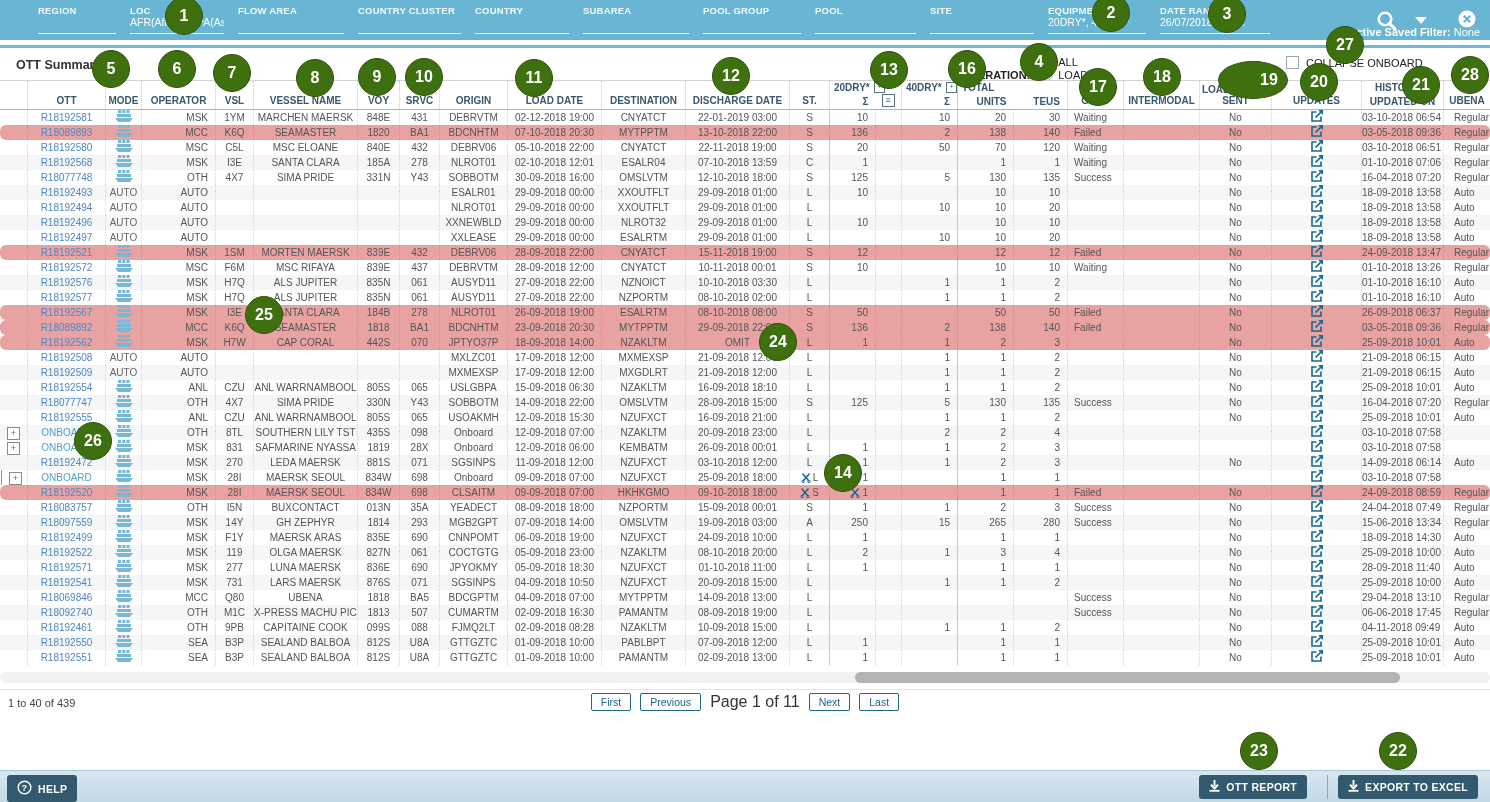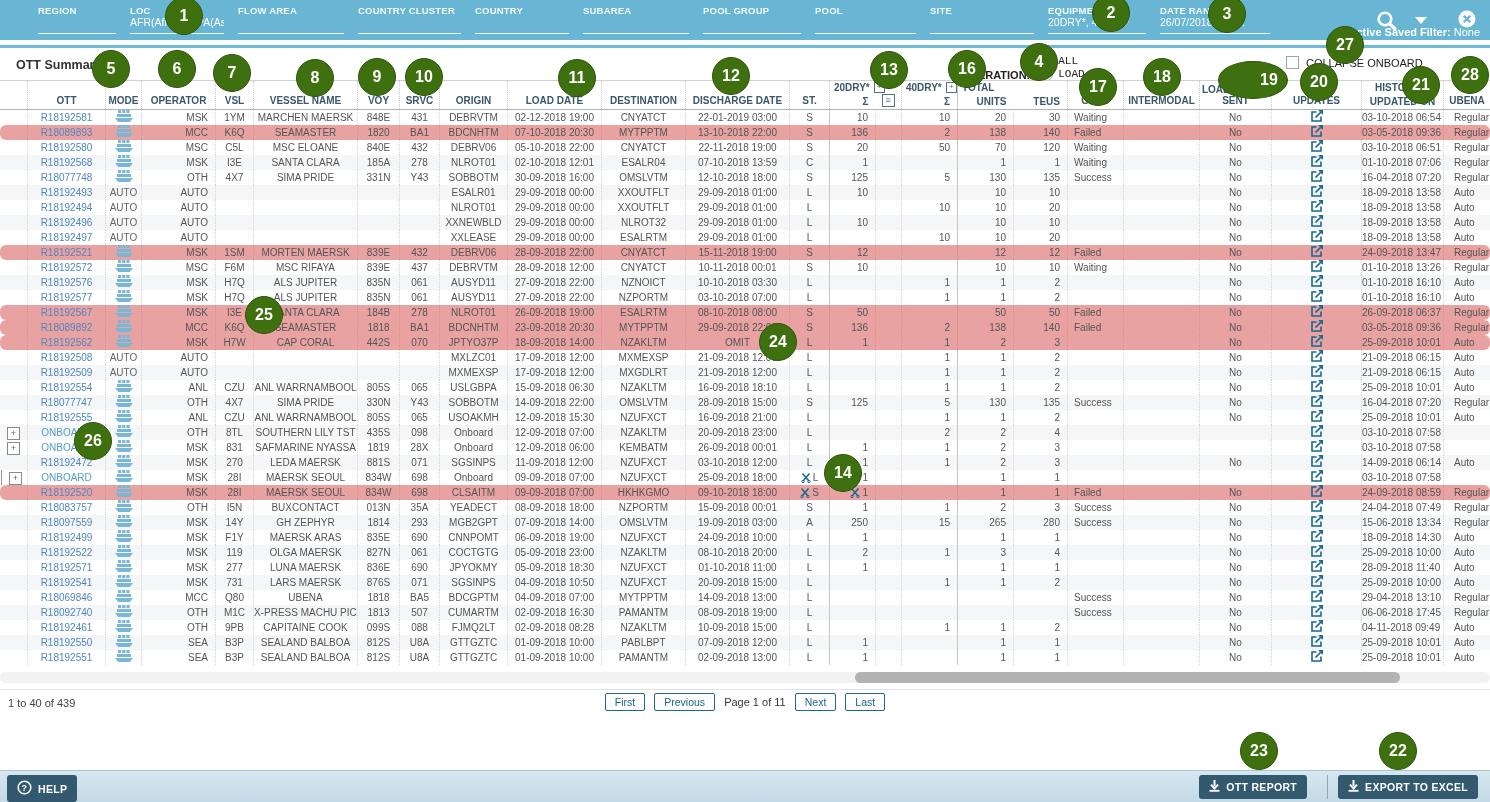--- a/index.html
+++ b/index.html
@@ -18,21 +18,21 @@
   .searchzone{position:absolute;right:0;top:0;height:40px;}
   .sicon{position:absolute;cursor:pointer;}
   .activefilter{position:absolute;right:10px;top:26px;font-size:11px;color:#fff;white-space:nowrap;}
   .activefilter b{font-weight:bold;}
   .accentline{position:absolute;left:0;top:45px;width:1490px;height:3px;background:#6fbad6;}
   .caret{width:0;height:0;border-left:6px solid transparent;border-right:6px solid transparent;border-top:7px solid #fff;}
   
   .pagetitle{position:absolute;left:16px;top:58px;font-size:12.5px;font-weight:bold;color:#333;}
   .opgroup{position:absolute;left:962px;top:55px;display:flex;align-items:center;font-size:11px;color:#222;}
   .opgroup .olabel{font-weight:bold;margin-right:10px;}
-  .radioitem{display:flex;align-items:flex-start;margin-right:16px;cursor:pointer;font-family:Liberation Mono, monospace;}
+  .radioitem{display:flex;align-items:center;margin-right:16px;cursor:pointer;}
   .radio{width:13px;height:13px;border:1px solid #9ab0ba;border-radius:50%;background:#fff;margin-right:5px;
          display:inline-flex;align-items:center;justify-content:center;box-sizing:border-box;}
   .radio.sel{border:2px solid #2a7ab5;}
   .radio.sel::after{content:"";width:5px;height:5px;border-radius:50%;background:#2a7ab5;}
   .collapsegroup{position:absolute;left:1286px;top:56px;display:flex;align-items:center;font-size:11px;color:#222;cursor:pointer;}
   .checkbox{width:13px;height:13px;border:1px solid #98a8b0;background:#fff;margin-right:7px;box-sizing:border-box;}
   
   .thead{position:absolute;left:0;top:80px;width:1490px;height:30px;display:flex;background:#fff;
          border-top:1px solid #d2d2d2;border-bottom:1px solid #b3b3b3;box-sizing:border-box;
          font-size:10px;font-weight:bold;color:#3a576b;}
@@ -81,21 +81,21 @@
   .updicon{display:inline-block;cursor:pointer;vertical-align:middle;}
   .shipicon{display:inline-block;vertical-align:middle;}
   
   .hscroll{position:absolute;left:0;top:672px;width:1490px;height:11px;background:#f2f2f2;border-radius:6px;}
   .hthumb{position:absolute;left:855px;top:0;width:545px;height:11px;background:#b3b3b3;border-radius:6px;cursor:pointer;}
   .pagrow{position:absolute;left:0;top:689px;width:1490px;height:26px;border-top:1px solid #e4e4e4;}
   .rangelabel{position:absolute;left:8px;top:7px;font-size:11px;color:#444;}
   .pagcenter{position:absolute;left:0;top:3px;width:1490px;display:flex;justify-content:center;align-items:center;gap:9px;}
   .pbtn{border:1px solid #1f6687;color:#1f6687;background:#fdfdfd;font-size:10.5px;padding:2px 9px;border-radius:2px;cursor:pointer;
         font-family:"Liberation Sans",sans-serif;}
-  .pagetext{font-size:11px;color:#333;}
+  .pagetext{font-size:16px;color:#333;}
   
   .footer{position:absolute;left:0;top:770px;width:1490px;height:32px;
           background:linear-gradient(#d7e7f0,#c2d9e6);border-top:1px solid #a8c8d8;}
   .fbtn{position:absolute;top:4px;background:#33596e;color:#fff;font-weight:bold;font-size:10.5px;letter-spacing:.3px;
         padding:5px 10px;border-radius:3px;display:flex;align-items:center;gap:6px;cursor:pointer;border:none;
         font-family:"Liberation Sans",sans-serif;}
   .fdivider{position:absolute;top:4px;right:162px;width:1px;height:24px;background:#8fa6b2;}
   
   .ann{position:absolute;width:36px;height:36px;border-radius:50%;background:#3f700f;border:1px solid #2e5409;
        color:#fff;font-weight:bold;font-size:16px;display:flex;align-items:center;justify-content:center;z-index:60;}
@@ -721,21 +721,21 @@
             <path d="M0,8 h18 l-3.2,4 h-11.6 z"></path>
           </svg></span></div>
     <div class="cell w-op r">MSK</div>
     <div class="cell w-vsl c">H7Q</div>
     <div class="cell w-ves c">ALS JUPITER</div>
     <div class="cell w-voy c">835N</div>
     <div class="cell w-srvc c">061</div>
     <div class="cell w-orig c">AUSYD11</div>
     <div class="cell w-load c">27-09-2018 22:00</div>
     <div class="cell w-dest c">NZPORTM</div>
-    <div class="cell w-disch c">03-10-2018 07:00</div>
+    <div class="cell w-disch c">08-10-2018 02:00</div>
     <div class="cell w-st">
         <span>L</span>
       </div>
     <div class="cell w-d20 flexr">
         <span></span>
       </div>
     <div class="cell w-d20l"></div>
     <div class="cell w-d40 r">1</div>
     <div class="cell w-units r">1</div>
     <div class="cell w-teus r">2</div>
@@ -1777,21 +1777,21 @@
     <div class="ann" style="left:165px;top:-3px;">1</div>
     <div class="ann" style="left:1092px;top:-6px;">2</div>
     <div class="ann" style="left:1208px;top:-5px;">3</div>
     <div class="ann" style="left:1020px;top:43px;">4</div>
     <div class="ann" style="left:92px;top:50px;">5</div>
     <div class="ann" style="left:158px;top:50px;">6</div>
     <div class="ann" style="left:213px;top:54px;">7</div>
     <div class="ann" style="left:296px;top:59px;">8</div>
     <div class="ann" style="left:358px;top:58px;">9</div>
     <div class="ann" style="left:405px;top:58px;">10</div>
-    <div class="ann" style="left:558px;top:59px;">11</div>
+    <div class="ann" style="left:515px;top:59px;">11</div>
     <div class="ann" style="left:712px;top:57px;">12</div>
     <div class="ann" style="left:870px;top:51px;">13</div>
     <div class="ann" style="left:824px;top:454px;">14</div>
     <div class="ann" style="left:948px;top:50px;">16</div>
     <div class="ann" style="left:1079px;top:68px;">17</div>
     <div class="ann" style="left:1143px;top:58px;">18</div>
     <div class="ann" style="left:1218px;top:61px;padding-left:32px;">19</div>
     <div class="ann" style="left:1300px;top:63px;">20</div>
     <div class="ann" style="left:1402px;top:66px;">21</div>
     <div class="ann" style="left:1379px;top:732px;">22</div>

